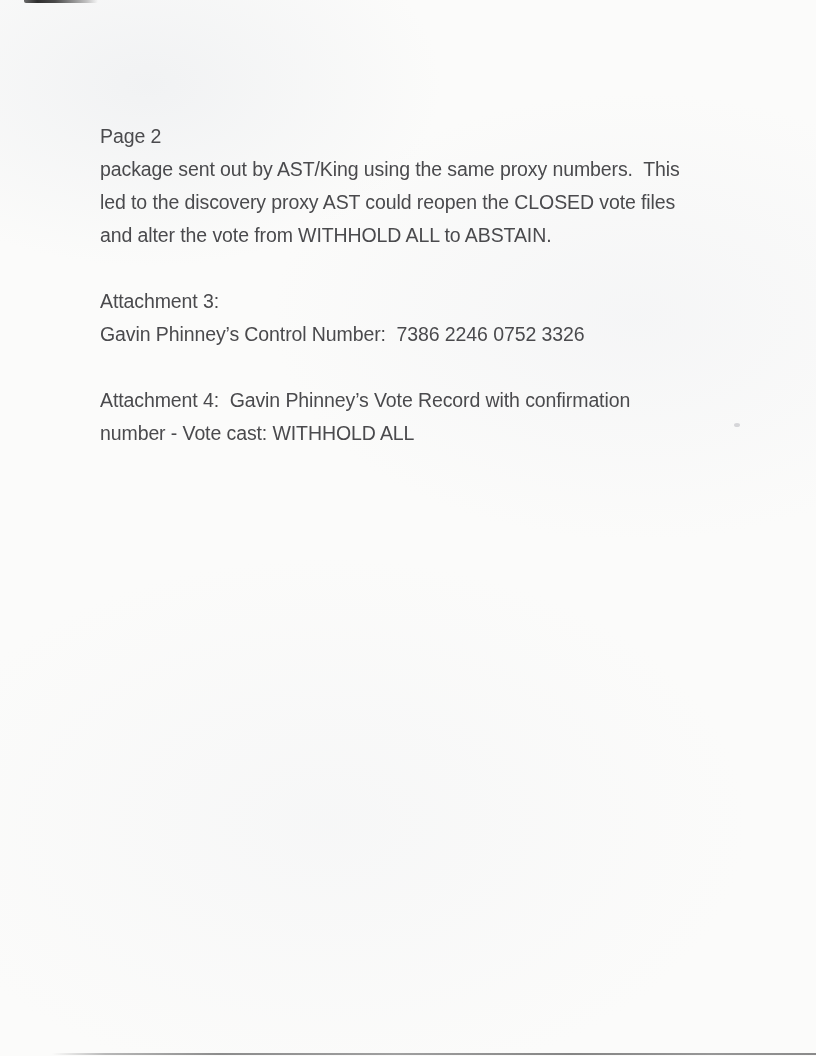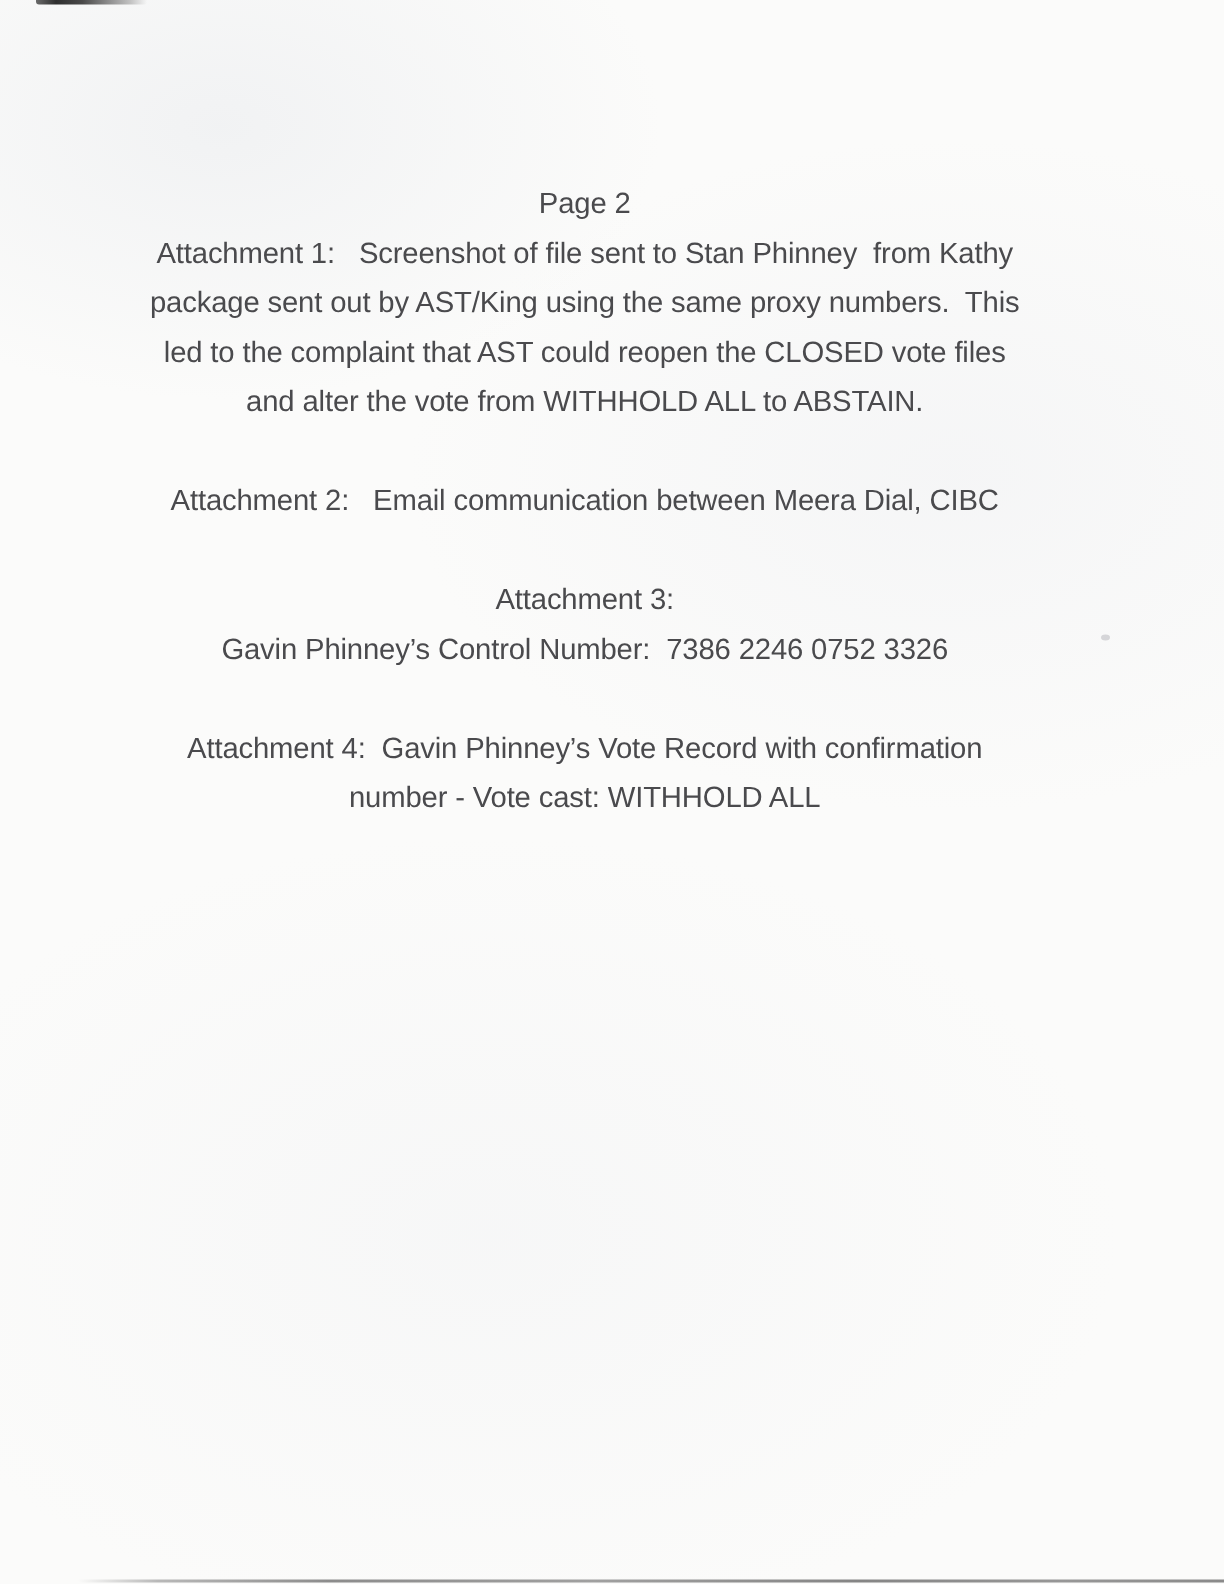--- a/index.html
+++ b/index.html
@@ -69,44 +69,41 @@
   }
   .para {
     margin: 0 0 33px 0;
   }
   .para:last-child {
     margin-bottom: 0;
     margin-top: 24px;
   }
   .line {
     white-space: pre;
-    text-align: center;
   }
 </style>
 </head>
 <body>
 
 <div class="sheet"></div>
 
 <div class="scan-streak-top"></div>
 <div class="scan-line-bottom"></div>
 <div class="scan-speck"></div>
 
 <div class="doc-text">
 
   <div class="para">
     <div class="line">Page 2</div>
-    <div class="line">Attachment 1:   Screenshot of file sent to Stan Phinney  from Kathy</div>
     <div class="line">package sent out by AST/King using the same proxy numbers.  This</div>
-    <div class="line">led to the complaint that AST could reopen the CLOSED vote files</div>
+    <div class="line">led to the discovery proxy AST could reopen the CLOSED vote files</div>
     <div class="line">and alter the vote from WITHHOLD ALL to ABSTAIN.</div>
   </div>
 
   <div class="para">
-    <div class="line">Attachment 2:   Email communication between Meera Dial, CIBC</div>
   </div>
 
   <div class="para">
     <div class="line">Attachment 3:</div>
     <div class="line">Gavin Phinney’s Control Number:  7386 2246 0752 3326</div>
   </div>
 
   <div class="para">
     <div class="line">Attachment 4:  Gavin Phinney’s Vote Record with confirmation</div>
     <div class="line">number - Vote cast: WITHHOLD ALL</div>

